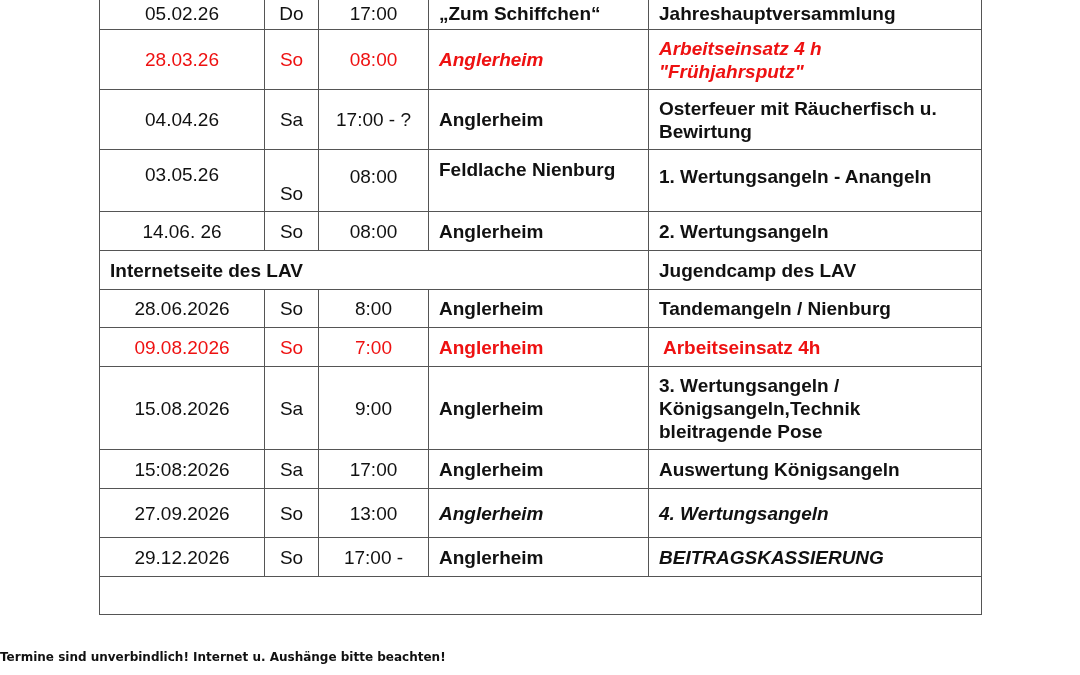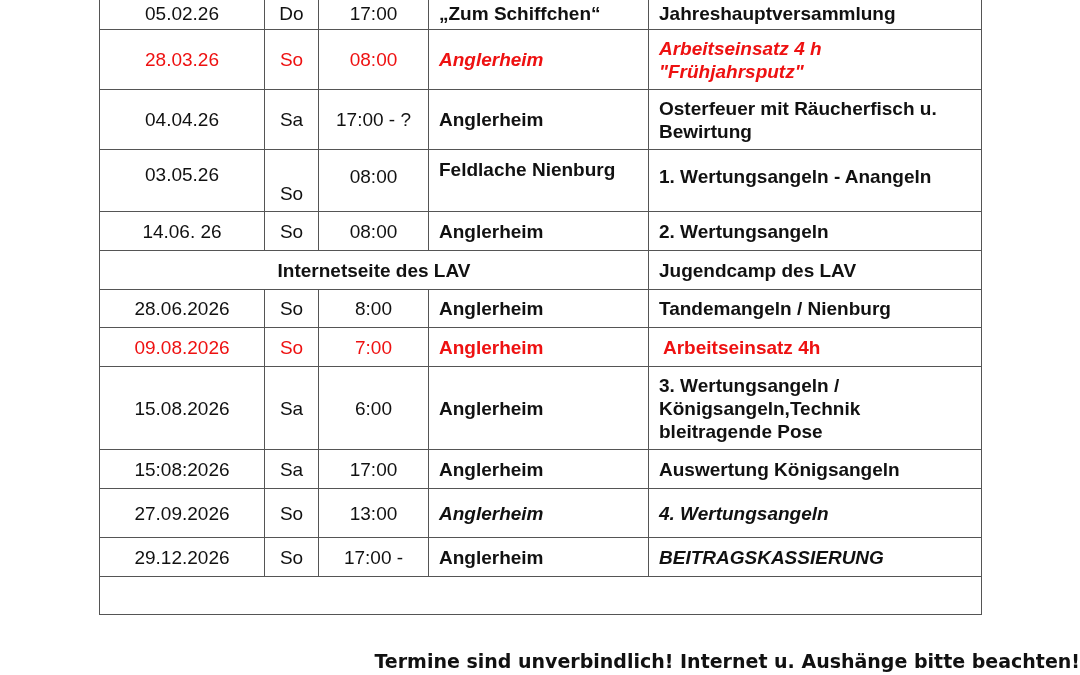--- a/index.html
+++ b/index.html
@@ -15,23 +15,23 @@
   col.c-loc  { width: 220px; }
   col.c-desc { width: 333px; }
   td.date, td.day, td.time { text-align: center; }
   td.loc, td.desc { font-weight: bold; font-size: 18px; }
   td.loc { padding-left: 10px; }
   td.desc { padding-left: 14px; }
   tr.red td { color: #ee1111; }
   .b { font-weight: normal; }
   .i { font-style: italic; }
   .valign-low { vertical-align: bottom !important; padding-bottom: 6px !important; }
-  td.span-center { text-align: center; font-weight: bold; font-size: 18px; }
-  .footer { position: absolute; left: 0; width: 1080px; top: 650px; text-align: right;
-            font-family: "DejaVu Sans", sans-serif; font-weight: bold; font-size: 19px; color: #111; }
+  td.span-center { text-align: left; font-weight: bold; font-size: 18px; }
+  .footer { position: absolute; left: 0; width: 1080px; top: 650px; text-align: left;
+            font-family: "DejaVu Sans", sans-serif; font-weight: bold; font-size: 12px; color: #111; }
 </style>
 </head>
 <body>
 
 <table class="sched">
   <colgroup>
     <col class="c-date">
       <col class="c-day">
       <col class="c-time">
       <col class="c-loc">
@@ -93,21 +93,21 @@
     <tr class="red" style="height:39px">
       <td class="date">09.08.2026</td>
       <td class="day">So</td>
       <td class="time">7:00</td>
       <td class="loc">Anglerheim</td>
       <td class="desc" style="padding-left:14px">Arbeitseinsatz 4h</td>
     </tr>
     <tr style="height:83px">
       <td class="date">15.08.2026</td>
       <td class="day">Sa</td>
-      <td class="time">6:00</td>
+      <td class="time">9:00</td>
       <td class="loc">Anglerheim</td>
       <td class="desc">
         <div>3. Wertungsangeln /</div>
         <div>Königsangeln,Technik</div>
         <div>bleitragende Pose</div>
       </td>
     </tr>
     <tr style="height:39px">
       <td class="date">15:08:2026</td>
       <td class="day">Sa</td>

